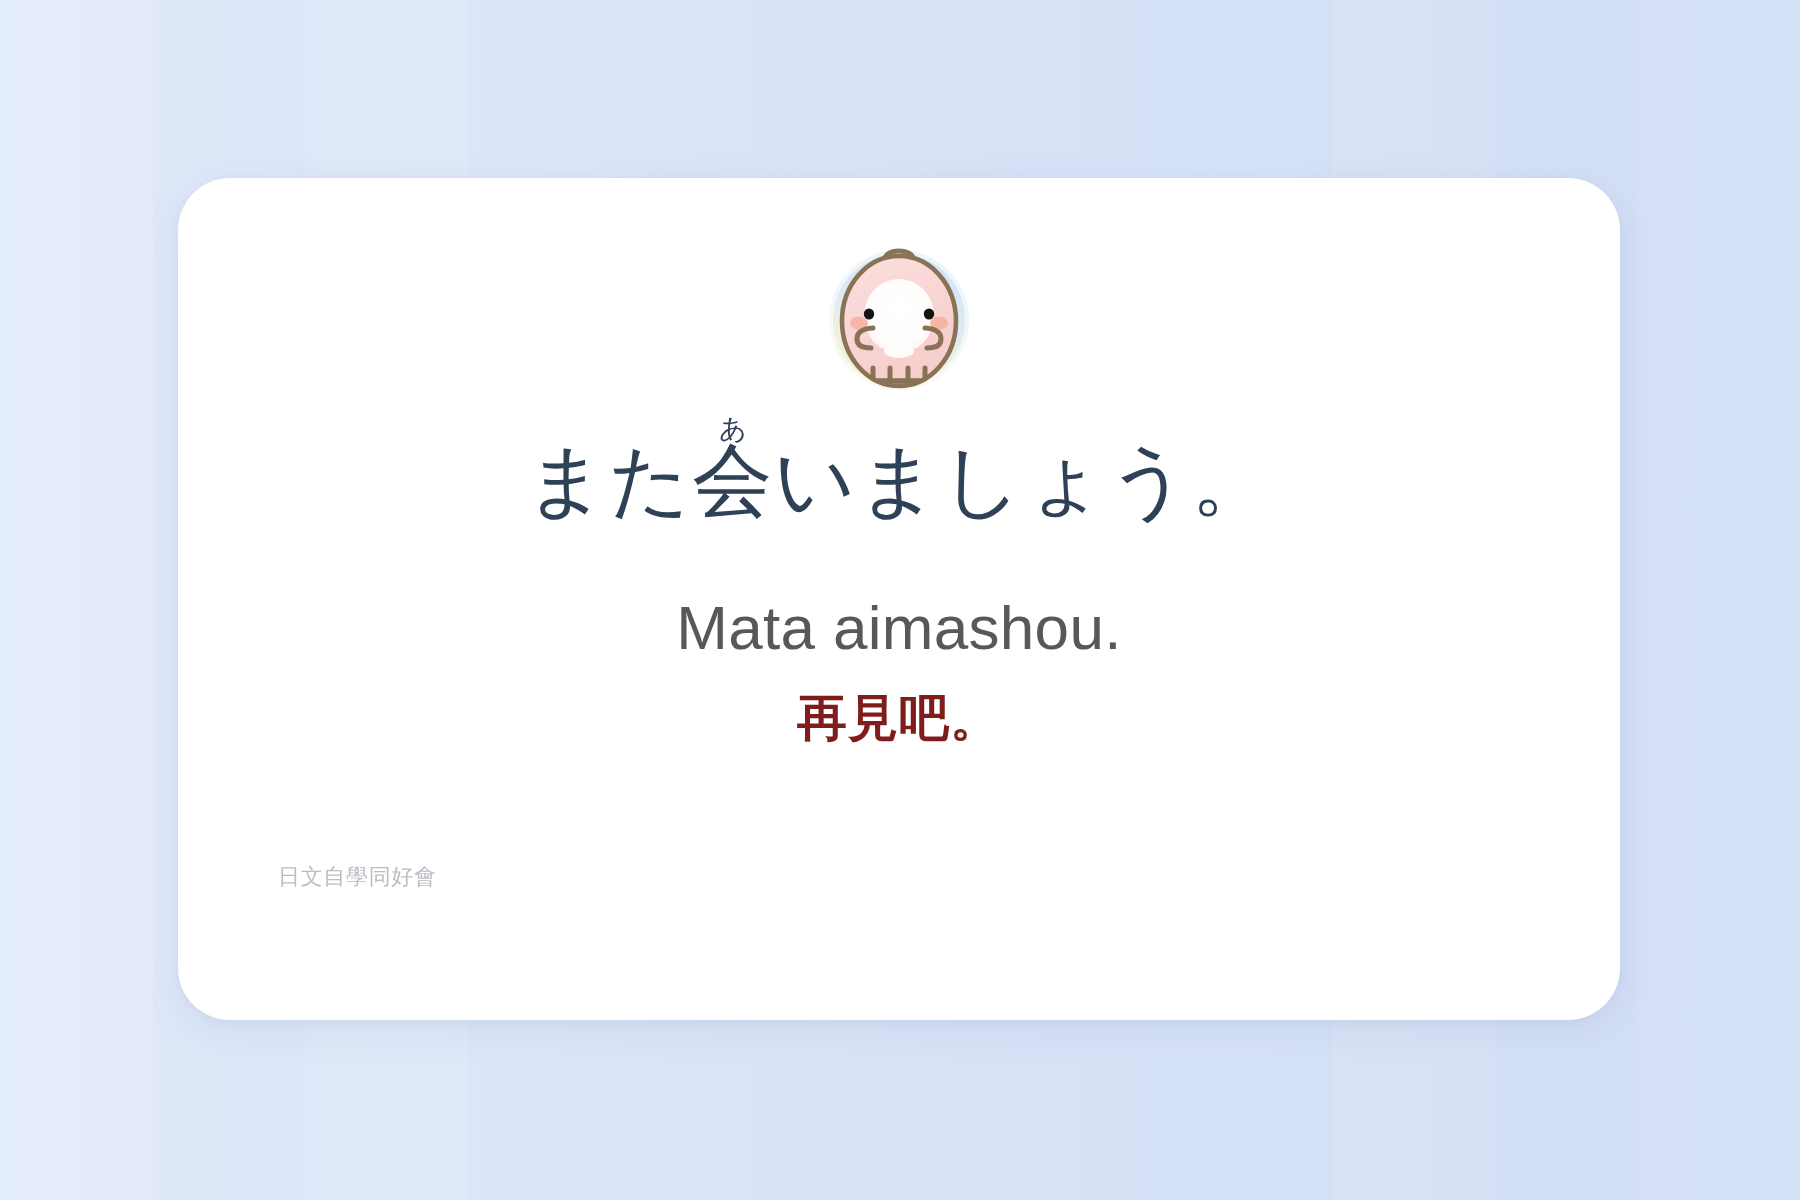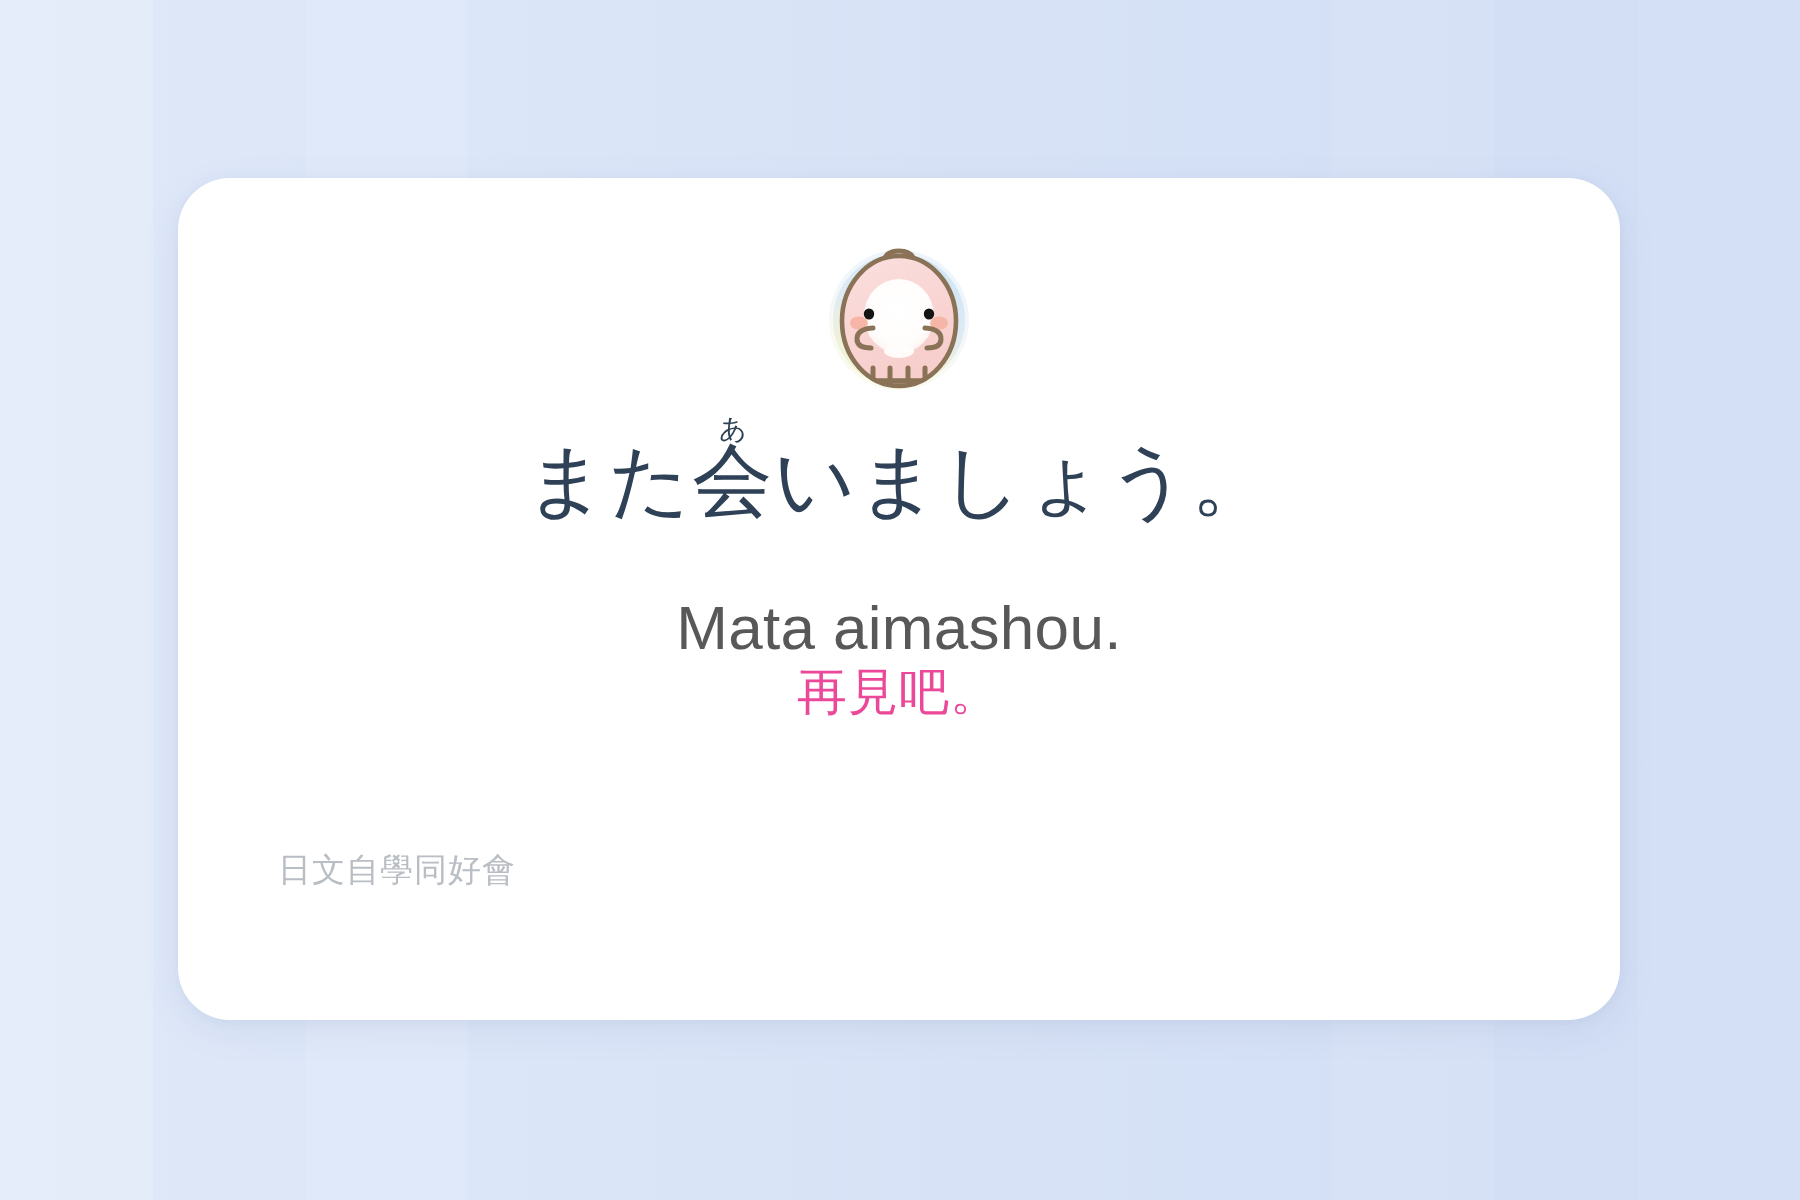--- a/index.html
+++ b/index.html
@@ -122,36 +122,37 @@
     color: #585858;
     font-family: "Liberation Sans", "DejaVu Sans", sans-serif;
     font-size: 62px;
     font-weight: 400;
     letter-spacing: 0.005em;
     line-height: 1.1;
   }
 
   .translation {
     display: block;
-    color: #ec4899;
+    margin-top: 26px;
+    color: #7f1d1d;
     font-family: "DejaVu Sans", "Liberation Sans", sans-serif;
     font-size: 50px;
-    font-weight: 400;
+    font-weight: 700;
     letter-spacing: 0.02em;
     line-height: 1.2;
   }
 
   
   .footer-brand {
     position: absolute;
     left: 100px;
     bottom: 54px;
     color: #b9bdc4;
     font-family: "DejaVu Sans", "Liberation Sans", sans-serif;
-    font-size: 33px;
+    font-size: 22px;
     font-weight: 400;
     letter-spacing: 0.03em;
     line-height: 1.2;
     white-space: nowrap;
   }
 </style>
 </head>
 <body>
 
 <div class="bg"></div>

